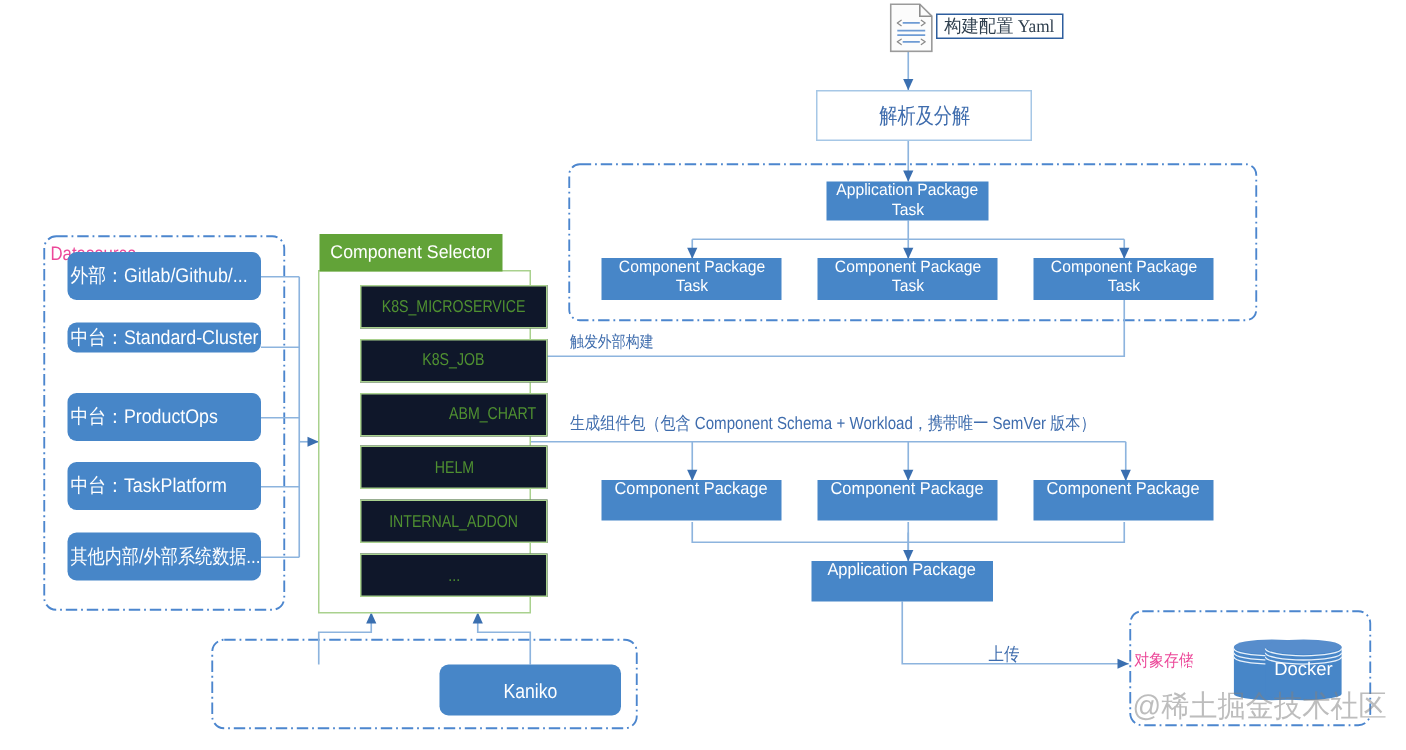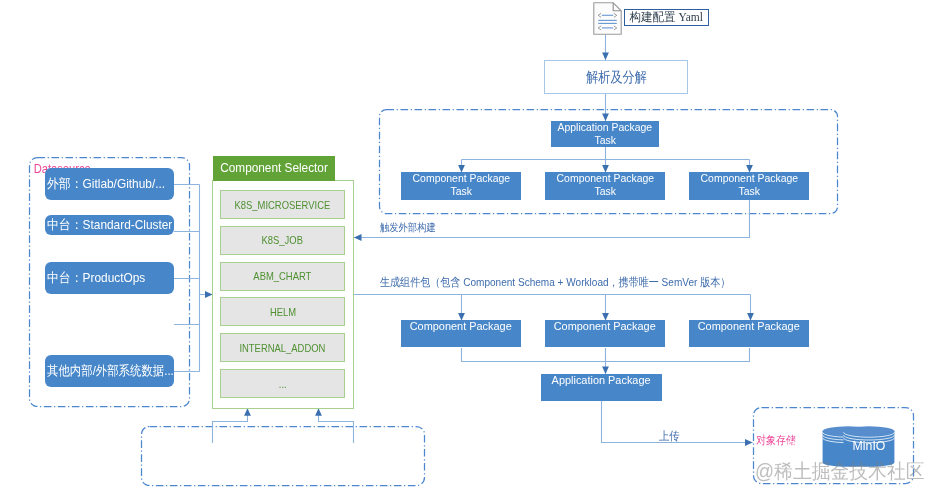--- a/index.html
+++ b/index.html
@@ -6,22 +6,22 @@
   html,body{margin:0;padding:0;}
   body{width:937px;height:500px;background:#fff;font-family:"Liberation Sans",sans-serif;overflow:hidden;}
   #stage{position:relative;width:937px;height:500px;}
   .abs{position:absolute;box-sizing:border-box;}
   svg.layer{position:absolute;left:0;top:0;width:937px;height:500px;pointer-events:none;}
   .bluebox{background:#4786C8;color:#fff;display:flex;align-items:center;justify-content:flex-start;text-align:center;line-height:1.18;flex-direction:column;}
   .bluebox span{display:inline-block;transform:scaleX(0.95);white-space:nowrap;}
   .pill{background:#4786C8;color:#fff;border-radius:6px;display:flex;align-items:center;padding-left:2px;overflow:hidden;}
   .dsitem span{font-size:13.2px;white-space:nowrap;display:inline-block;transform:scaleX(0.90);transform-origin:left center;}
   .dsitem.cjk span{font-size:13.2px;transform:scaleX(0.865);}
-  .csitem{width:125px;height:29px;border:1px solid #A9D18E;background:#e5e5e5;display:flex;align-items:center;justify-content:center;
-          font-size:11.5px;color:#4F9031;}
+  .csitem{width:125px;height:29px;border:1px solid #A9D18E;background:#0f172a;display:flex;align-items:center;justify-content:center;
+          font-size:11.5px;color:#4F9031;margin-left:20px;}
   .csitem span{display:inline-block;transform:scaleX(0.82);white-space:nowrap;}
   .grplabel{text-align:left;color:#ec4899;white-space:nowrap;margin-top:24px;}
   .cyl-label{position:absolute;left:0;top:15px;width:52px;text-align:center;font-size:12.3px;color:#fff;line-height:1;}
   .edgelabel{color:#3E6CAD;white-space:nowrap;}
   .edgelabel > span{display:inline-block;transform:scaleX(0.86);transform-origin:left center;}
   .grplabel > span{display:inline-block;transform:scaleX(0.86);transform-origin:center;}
   
 </style>
 </head>
 <body>
@@ -130,35 +130,38 @@
 
   <div class="abs pill dsitem" style="left:45px;top:168px;width:129px;height:32px;">
     <span>外部：Gitlab/Github/...</span>
   </div>
   <div class="abs pill dsitem" style="left:45px;top:215px;width:129px;height:20px;align-items:center;">
     <span>中台：Standard-Cluster</span>
   </div>
   <div class="abs pill dsitem" style="left:45px;top:262px;width:129px;height:32px;">
     <span>中台：ProductOps</span>
   </div>
+  <div class="abs pill dsitem" style="left:45px;top:308px;width:129px;height:32px;">
+    <span>中台：TaskPlatform</span>
+  </div>
   <div class="abs pill dsitem cjk" style="left:45px;top:355px;width:129px;height:32px;">
     <span>其他内部/外部系统数据...</span>
   </div>
 
   <div class="abs" style="left:212px;top:180px;width:142px;height:228.5px;border:1.2px solid #A9D18E;background:#fff;"></div>
   <div class="abs" style="left:213px;top:156px;width:121.5px;height:24.5px;background:#62A338;display:flex;align-items:center;justify-content:center;">
     <span style="font-size:12.3px;color:#fff;white-space:nowrap;display:inline-block;transform:scaleX(0.96);">Component Selector</span>
   </div>
   <div class="abs csitem" style="left:220px;top:190px;">
     <span>K8S_MICROSERVICE</span>
   </div>
   <div class="abs csitem" style="left:220px;top:225.8px;">
     <span>K8S_JOB</span>
   </div>
-  <div class="abs csitem" style="left:220px;top:261.6px;">
+  <div class="abs csitem" style="left:220px;top:261.6px;justify-content:flex-end;">
     <span>ABM_CHART</span>
   </div>
   <div class="abs csitem" style="left:220px;top:333.2px;">
     <span>INTERNAL_ADDON</span>
   </div>
   <div class="abs csitem" style="left:220px;top:297.4px;">
     <span>HELM</span>
   </div>
   <div class="abs csitem" style="left:220px;top:369px;">
     <span>...</span>
@@ -174,20 +177,23 @@
   <div class="abs bluebox" style="left:545px;top:320px;width:120px;height:27px;font-size:11.5px;">
     <span>Component Package</span>
   </div>
   <div class="abs bluebox" style="left:689px;top:320px;width:120px;height:27px;font-size:11.5px;">
     <span>Component Package</span>
   </div>
   <div class="abs bluebox" style="left:541px;top:374px;width:121px;height:27px;font-size:11.5px;">
     <span>Application Package</span>
   </div>
 
+  <div class="abs pill" style="left:293px;top:443px;width:121px;height:34px;justify-content:center;padding-left:0;">
+    <span style="font-size:13.5px;display:inline-block;transform:scaleX(0.87);">Kaniko</span>
+  </div>
 
   <div class="abs grplabel" style="left:753px;top:409px;width:161px;font-size:11.5px;"><span>对象存储</span></div>
   <div class="abs" style="left:774px;top:425px;width:68px;height:43px;padding-left:48px;">
     <svg width="52" height="43" viewBox="0 0 52 43">
       <path d="M0.6,6.2 L0.6,37.6 a25.4,4.2 0 0 0 50.8,0 L51.4,6.2 Z" fill="#4786C8"></path>
       <ellipse cx="26" cy="6.2" rx="25.4" ry="4.9" fill="#578DCC"></ellipse>
       <g fill="none" stroke="#E7F0FA" stroke-width="0.9">
         <path d="M0.6,7.3 a25.4,4.9 0 0 0 50.8,0"></path>
         <path d="M0.6,10.1 a25.4,4.9 0 0 0 50.8,0"></path>
         <path d="M0.6,12.8 a25.4,4.9 0 0 0 50.8,0"></path>
@@ -198,18 +204,18 @@
   <div class="abs" style="left:843px;top:425px;width:52px;height:43px;">
     <svg width="52" height="43" viewBox="0 0 52 43">
       <path d="M0.6,6.2 L0.6,37.6 a25.4,4.2 0 0 0 50.8,0 L51.4,6.2 Z" fill="#4786C8"></path>
       <ellipse cx="26" cy="6.2" rx="25.4" ry="4.9" fill="#578DCC"></ellipse>
       <g fill="none" stroke="#E7F0FA" stroke-width="0.9">
         <path d="M0.6,7.3 a25.4,4.9 0 0 0 50.8,0"></path>
         <path d="M0.6,10.1 a25.4,4.9 0 0 0 50.8,0"></path>
         <path d="M0.6,12.8 a25.4,4.9 0 0 0 50.8,0"></path>
       </g>
     </svg>
-    <div class="cyl-label">MinIO</div>
+    <div class="cyl-label">Docker</div>
   </div>
 
   <div class="abs" style="left:755px;top:461px;font-size:20px;line-height:1;color:rgba(128,128,128,0.52);white-space:nowrap;"><span style="display:inline-block;transform:scaleX(0.94);transform-origin:left center;">@稀土掘金技术社区</span></div>
 
 </div>
 
 </body></html>

